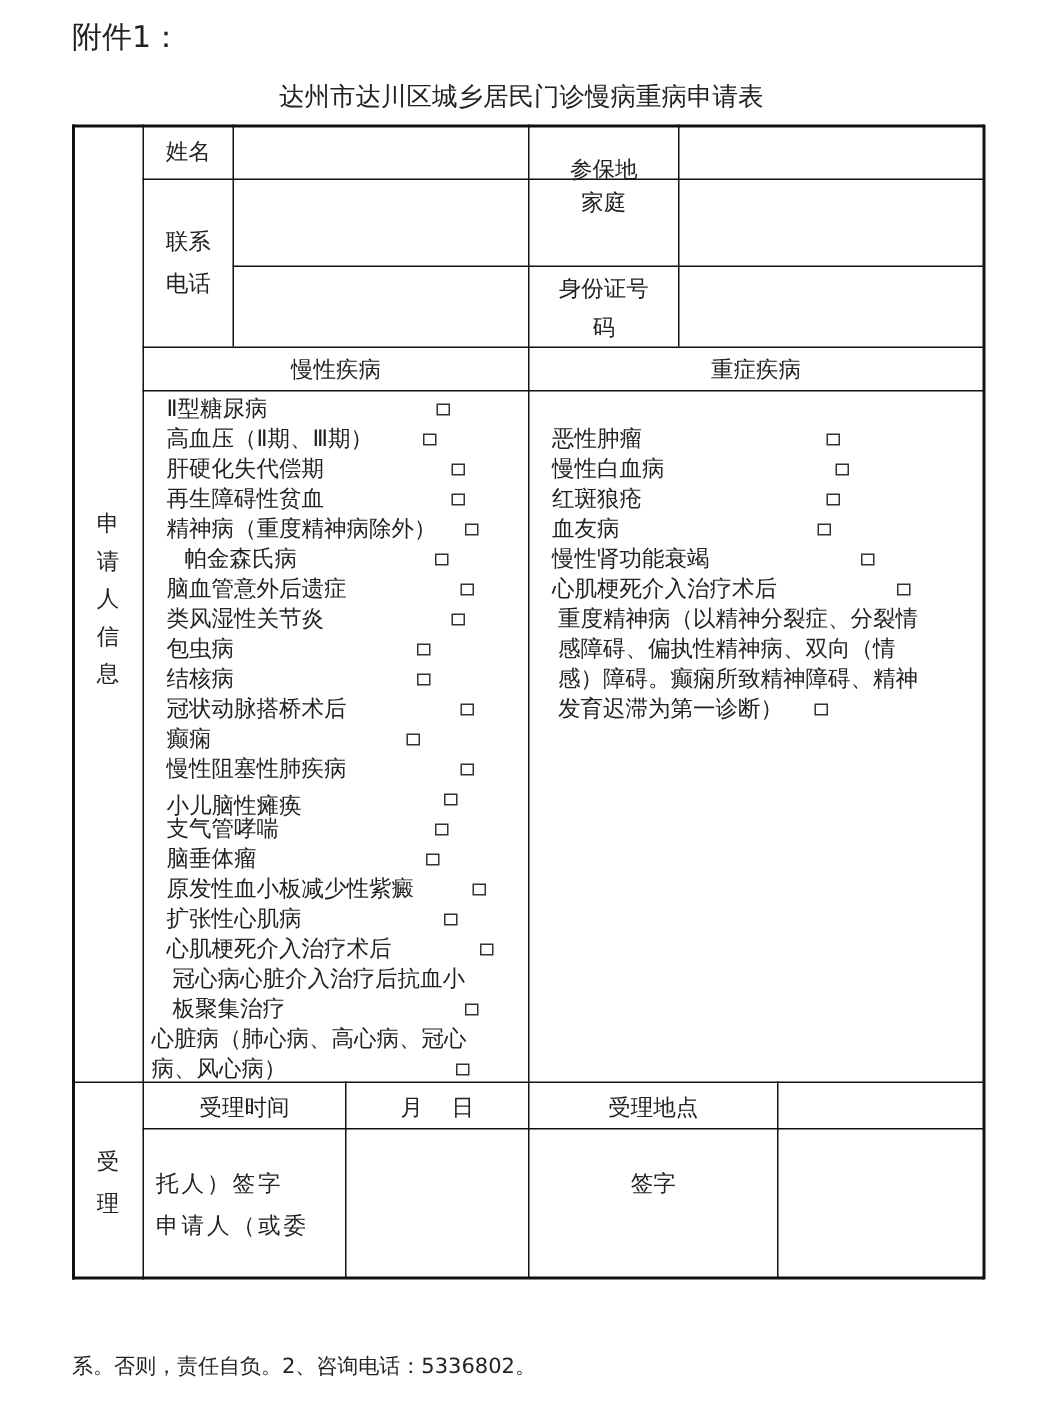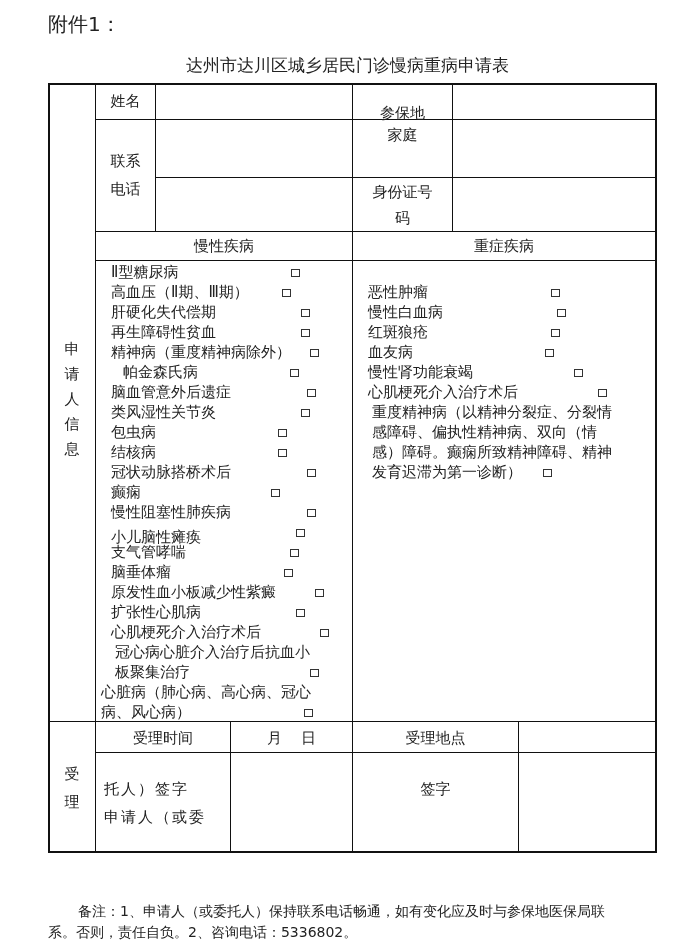--- a/index.html
+++ b/index.html
@@ -154,15 +154,14 @@
   <div>托人）签字</div>
   <div>申请人（或委</div>
 </div>
 <div class="abs" style="left:231px;top:753px;width:121px;height:98px;"></div>
 <div class="abs" style="left:353px;width:165px;top:775px;text-align:center;font-size:15px;line-height:28px;">
   <div>签字</div>
 </div>
 <div class="abs" style="left:519px;top:753px;width:136px;height:98px;"></div>
 
 <div class="abs" style="left:48px;top:901px;font-size:14px;line-height:21px;color:#222;">
-  <div style="padding-left:30px;white-space:nowrap;">备注：1、申请人（或委托人）保持联系电话畅通，如有变化应及时与参保地医保局联</div>
   <div style="white-space:nowrap;">系。否则，责任自负。2、咨询电话：5336802。</div>
 </div>
 
 </body></html>

